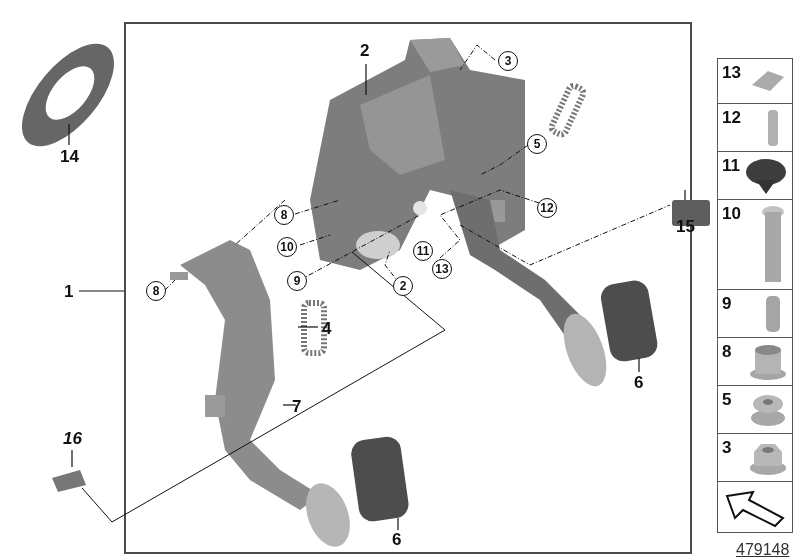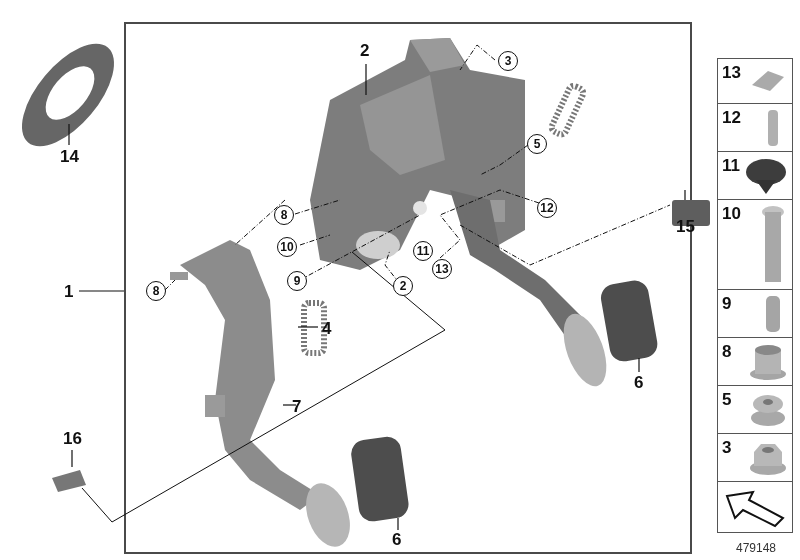--- a/index.html
+++ b/index.html
@@ -7,21 +7,21 @@
   .frame { position:absolute; left:124px; top:22px; width:568px; height:532px; border:2px solid #4a4a4a; box-sizing:border-box; }
   svg.art { position:absolute; left:0; top:0; }
   .lbl { position:absolute; font-weight:bold; font-size:17px; color:#111; line-height:1; }
   .circ { position:absolute; width:20px; height:20px; border:1.6px solid #111; border-radius:50%; background:#fff;
           font-size:12px; font-weight:bold; color:#111; display:flex; align-items:center; justify-content:center; box-sizing:border-box; }
   .legend { position:absolute; left:717px; top:58px; width:76px; }
   .cell { position:relative; border:1.5px solid #555; border-bottom:none; box-sizing:border-box; background:#fff; }
   .cell:last-child { border-bottom:1.5px solid #555; }
   .cell .num { position:absolute; left:4px; top:4px; font-weight:bold; font-size:17px; color:#111; }
   .cell svg { position:absolute; right:4px; top:4px; }
-  .docid { position:absolute; left:736px; top:541px; font-size:12px; color:#333; }
+  .docid { position:absolute; left:736px; top:541px; font-size:16px; color:#333;text-decoration:underline; }
 </style>
 </head>
 <body>
 
 <div class="frame"></div>
 
 <svg class="art" width="800" height="560">
 
   <g>
     <ellipse cx="68" cy="95" rx="62" ry="30" transform="rotate(-50 68 95)" fill="#666"></ellipse>
@@ -96,21 +96,21 @@
 </svg>
 
 <div class="lbl" style="left:64px;top:283px;">1</div>
 <div class="lbl" style="left:360px;top:42px;">2</div>
 <div class="lbl" style="left:322px;top:320px;">4</div>
 <div class="lbl" style="left:392px;top:531px;">6</div>
 <div class="lbl" style="left:634px;top:374px;">6</div>
 <div class="lbl" style="left:292px;top:398px;">7</div>
 <div class="lbl" style="left:60px;top:148px;text-align:right;">14</div>
 <div class="lbl" style="left:676px;top:170px;margin-top:48px;">15</div>
-<div class="lbl" style="left:63px;top:430px;">16</div>
+<div class="lbl" style="left:63px;top:430px;font-style:italic;">16</div>
 
 <div class="circ" style="left:498px;top:51px;">3</div>
 <div class="circ" style="left:527px;top:134px;">5</div>
 <div class="circ" style="left:274px;top:205px;">8</div>
 <div class="circ" style="left:146px;top:281px;">8</div>
 <div class="circ" style="left:277px;top:237px;">10</div>
 <div class="circ" style="left:287px;top:271px;">9</div>
 <div class="circ" style="left:413px;top:241px;">11</div>
 <div class="circ" style="left:393px;top:276px;">2</div>
 <div class="circ" style="left:537px;top:198px;">12</div>

